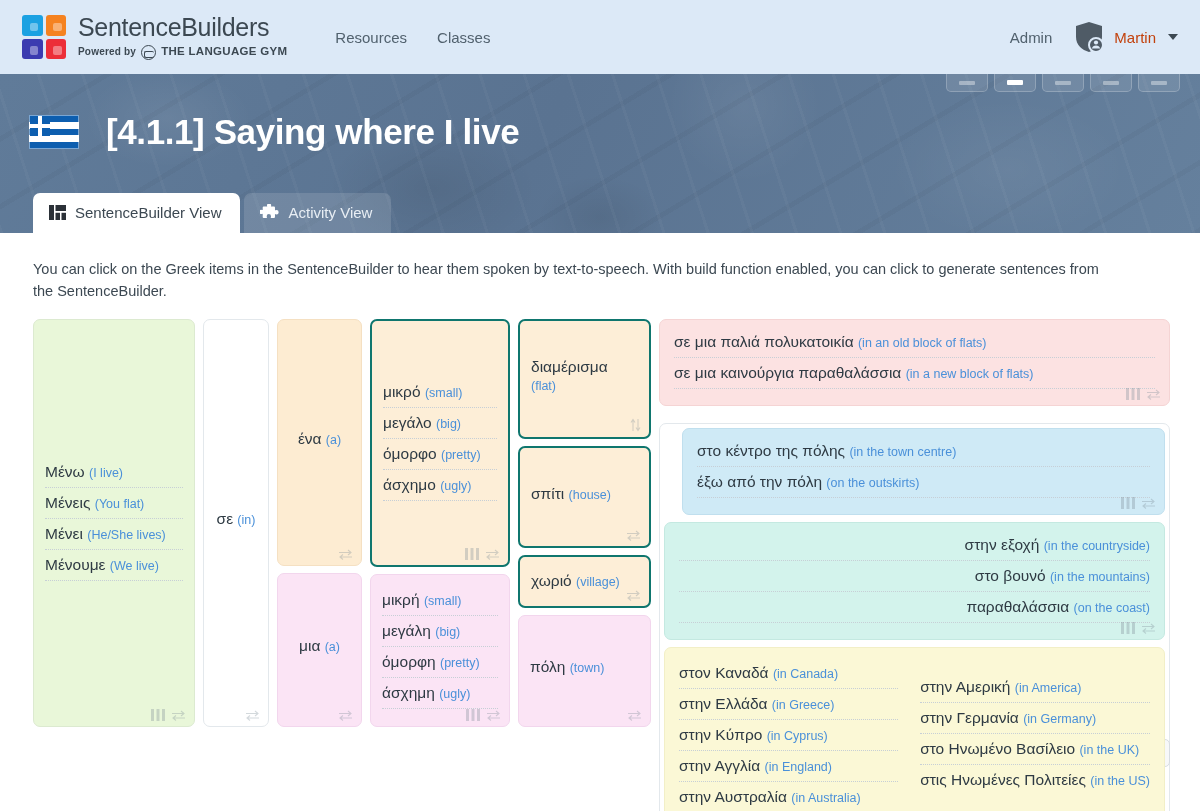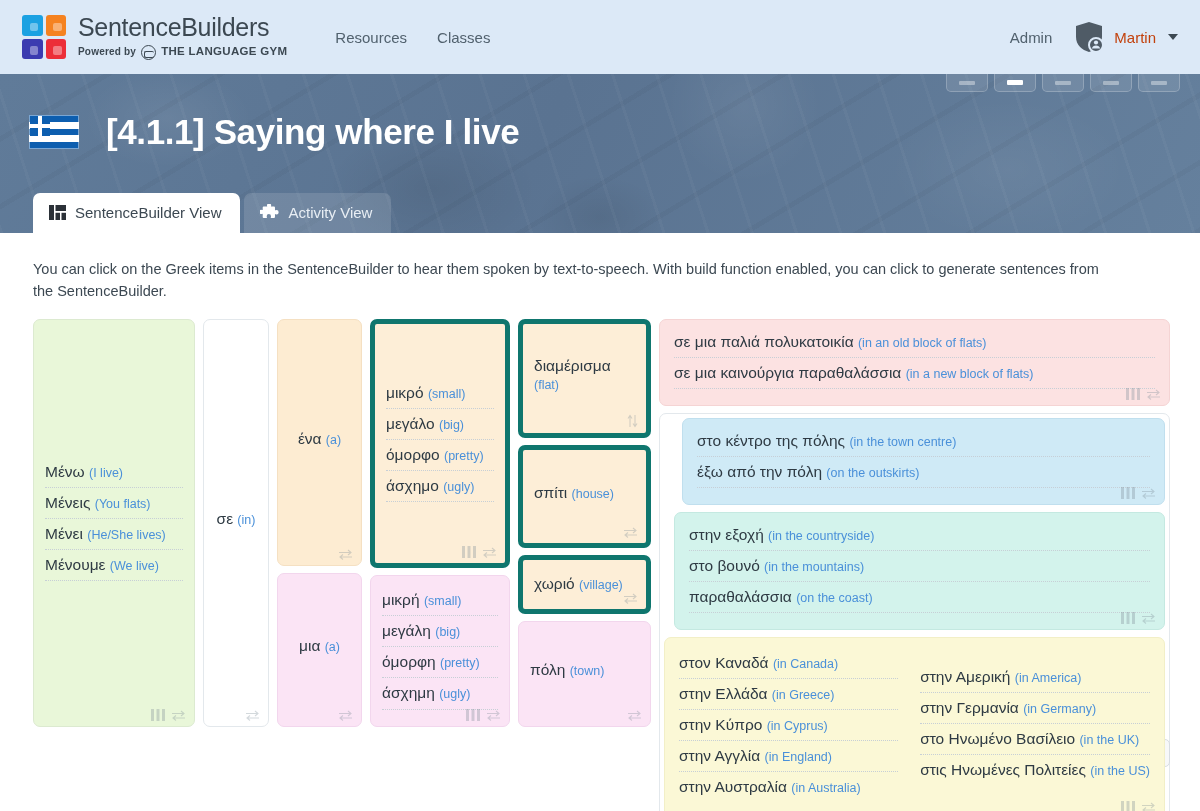--- a/index.html
+++ b/index.html
@@ -158,21 +158,21 @@
   .col{ display:flex; flex-direction:column; gap:7px; }
   .cell{
     border-radius:7px; position:relative;
     display:flex; flex-direction:column; justify-content:center;
     padding:9px 11px 16px 11px;
   }
   .cell.green { background:#e9f7d9; border:1px solid #dcead0; }
   .cell.white { background:#ffffff; border:1px solid #e3e8ec; }
   .cell.orange{ background:#fdecd2; border:1px solid #f5e0c2; }
   .cell.pinkl { background:#fbe4f5; border:1px solid #f2d6ed; }
-  .cell.cream { background:#fdeed7; border:5px solid #0f766e; }
+  .cell.cream { background:#fdeed7; border:2px solid #0f766e; }
   .cell.rose  { background:#fce2e2; border:1px solid #f5d4d4; }
   .cell.sky   { background:#cfeaf6; border:1px solid #c0dfee; }
   .cell.mint  { background:#d3f3ec; border:1px solid #c4e9e1; }
   .cell.lemon { background:#fbf8d6; border:1px solid #f2efc7; }
 
   .item{
     font-size:15.5px; color:#2e3a43; line-height:1.55;
     padding:3px 0 3px 0;
     border-bottom:1px dotted #c7cfd6;
     white-space:nowrap; cursor:pointer;
@@ -187,21 +187,21 @@
     position:absolute; right:8px; bottom:5px;
     display:flex; align-items:flex-end; gap:6px; opacity:.32;
   }
   .bars-ico{ width:14px; height:12px; display:block; }
   .swap-ico{ width:15px; height:11px; display:block; }
   .ud-ico{ width:11px; height:14px; display:block; }
 
   .two-col{ display:flex; gap:22px; width:100%; }
   .two-col .half{ flex:1; }
 
-  .right-stack{ display:flex; flex-direction:column; gap:7px; flex:1; }
+  .right-stack{ display:flex; flex-direction:column; gap:17px; flex:1; }
   .shell-wrap{
     flex:1; border-radius:7px; background:#ffffff; border:1px solid #e3e8ec;
     padding:4px; display:flex; flex-direction:column; gap:7px;
   }
 
   
   .toolbar{
     display:flex; justify-content:flex-end; gap:7px;
     padding:12px 30px 0 0;
   }
@@ -307,21 +307,21 @@
   <div class="sb">
 
     <div class="col" style="width:162px;">
       <div class="cell green" style="flex:1;">
         <div class="item">
           <span>Μένω</span>
           <span class="en">(I live)</span>
         </div>
         <div class="item">
           <span>Μένεις</span>
-          <span class="en">(You flats)</span>
+          <span class="en">(You flat)</span>
         </div>
         <div class="item">
           <span>Μένει</span>
           <span class="en">(He/She lives)</span>
         </div>
         <div class="item">
           <span>Μένουμε</span>
           <span class="en">(We live)</span>
         </div>
         <div class="corner">
@@ -483,21 +483,21 @@
                 <rect x="0" y="0" width="3" height="12" fill="#7a8a95"></rect>
                 <rect x="5.5" y="0" width="3" height="12" fill="#7a8a95"></rect>
                 <rect x="11" y="0" width="3" height="12" fill="#7a8a95"></rect>
               </svg>
             <svg class="swap-ico" viewBox="0 0 15 11">
                 <path d="M1 3.5h12M10 1l3 2.5-3 2.5M14 8H2M5 5.5L2 8l3 2.5" fill="none" stroke="#7a8a95" stroke-width="1.1"></path>
               </svg>
           </div>
         </div>
 
-        <div class="cell mint" style="flex:1.75;margin-left:10px;padding:7px 14px 16px 14px;">
+        <div class="cell mint" style="flex:1.75;padding:7px 14px 16px 14px;text-align:right;">
           <div class="item"><span>στην εξοχή</span> <span class="en">(in the countryside)</span></div>
           <div class="item"><span>στο βουνό</span> <span class="en">(in the mountains)</span></div>
           <div class="item"><span>παραθαλάσσια</span> <span class="en">(on the coast)</span></div>
           <div class="corner">
             <svg class="bars-ico" viewBox="0 0 14 12">
                 <rect x="0" y="0" width="3" height="12" fill="#7a8a95"></rect>
                 <rect x="5.5" y="0" width="3" height="12" fill="#7a8a95"></rect>
                 <rect x="11" y="0" width="3" height="12" fill="#7a8a95"></rect>
               </svg>
             <svg class="swap-ico" viewBox="0 0 15 11">

